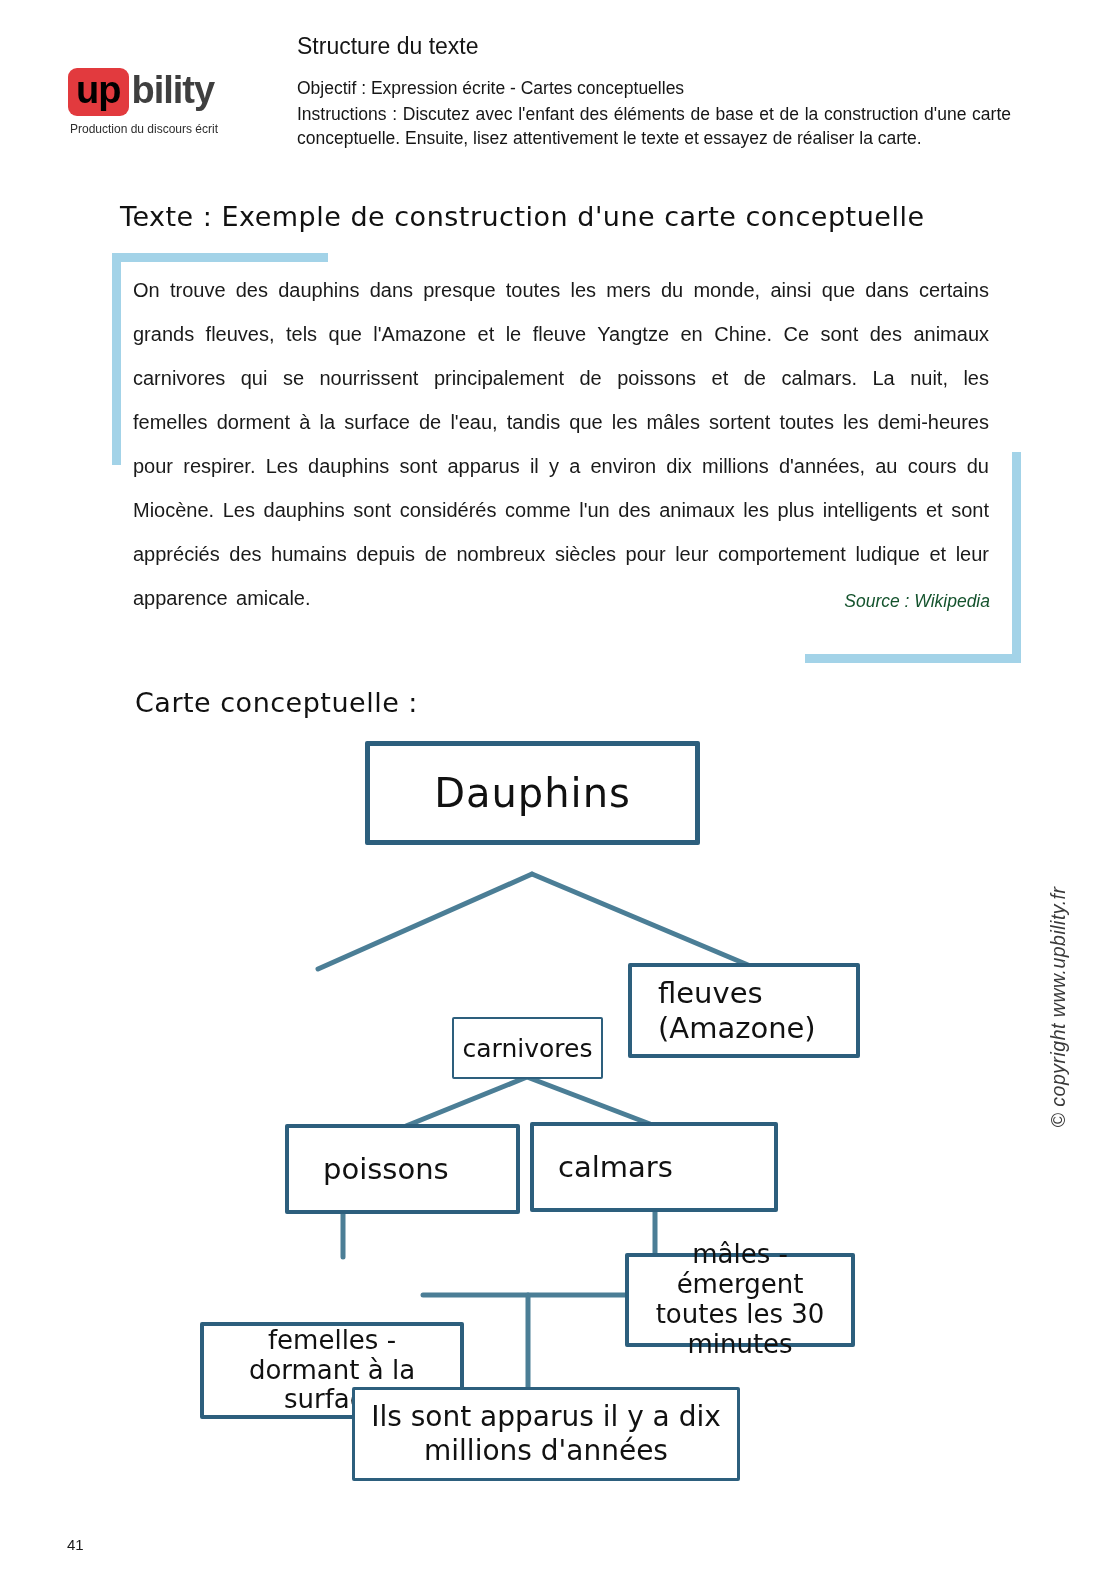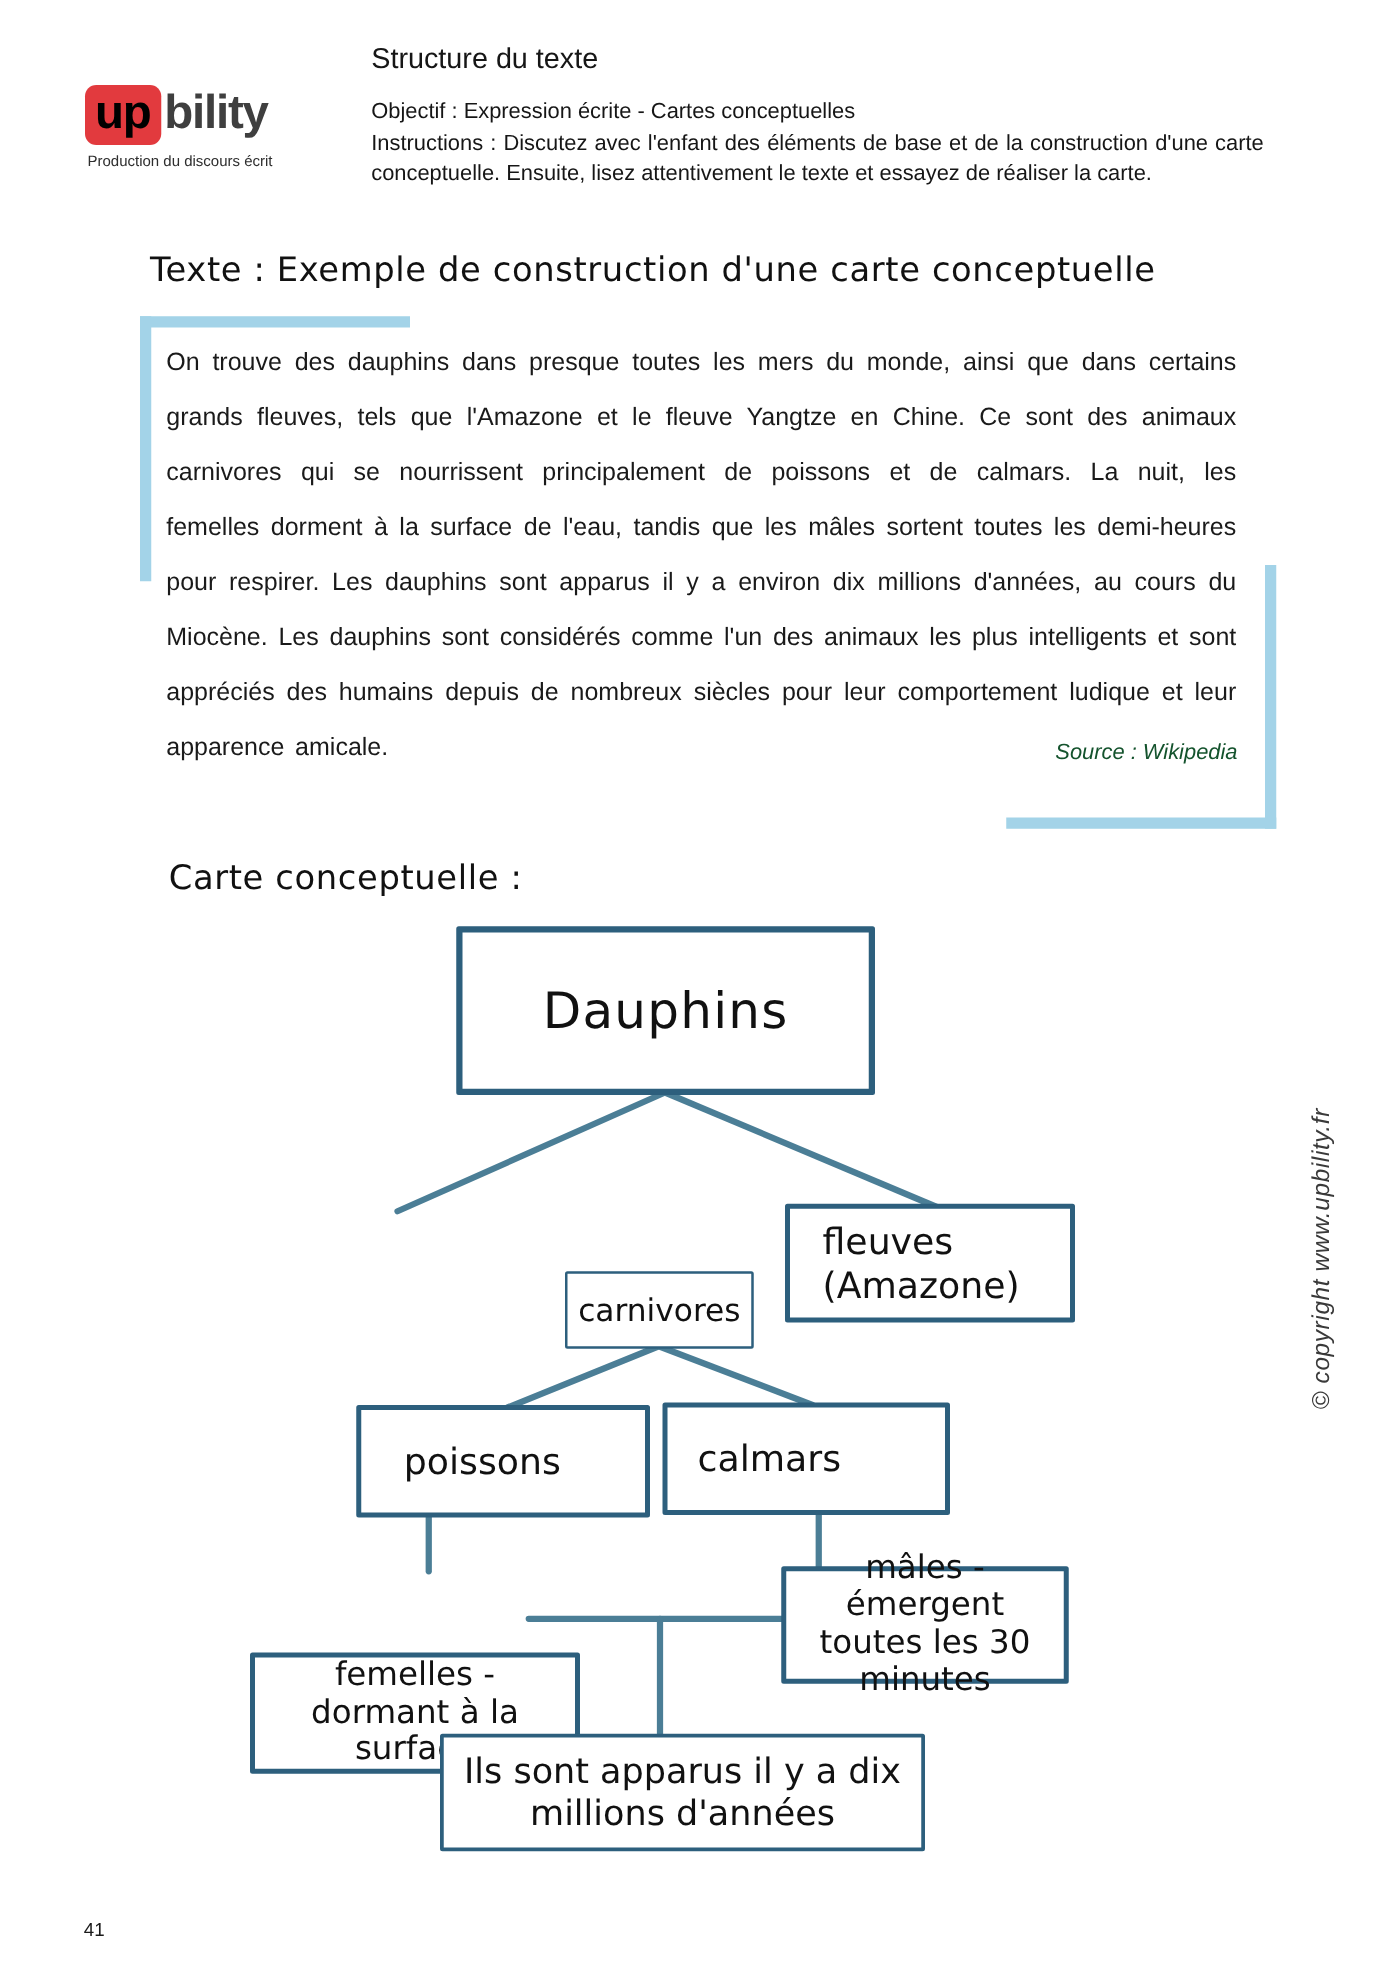--- a/index.html
+++ b/index.html
@@ -49,26 +49,26 @@
   .node{
     position:absolute;z-index:1;
     background:#ffffff;
     border:4px solid var(--box-border);
     border-radius:2px;
     display:flex;align-items:center;justify-content:center;
     font-family:"DejaVu Sans",sans-serif;
     white-space:pre-line;text-align:center;
     color:#111111;
   }
-  .node-dauphins{left:365px;top:741px;width:335px;height:135px;border-width:5px;font-size:40px;letter-spacing:1px;}
+  .node-dauphins{left:365px;top:741px;width:335px;height:104px;border-width:5px;font-size:40px;letter-spacing:1px;}
   .node-mers{left:203px;top:967px;width:230px;height:90px;font-size:29px;justify-content:flex-start;padding-left:25px;}
   .node-carnivores{left:452px;top:1017px;width:151px;height:62px;border-width:2px;font-size:25px;}
   .node-fleuves{left:628px;top:963px;width:232px;height:95px;font-size:29px;justify-content:flex-start;padding-left:26px;text-align:left;line-height:1.2;}
   .node-poissons{left:285px;top:1124px;width:235px;height:90px;font-size:29px;justify-content:flex-start;padding-left:34px;}
-  .node-calmars{left:530px;top:1122px;width:230px;height:90px;font-size:29px;justify-content:flex-start;padding-left:24px;}
+  .node-calmars{left:530px;top:1122px;width:248px;height:90px;font-size:29px;justify-content:flex-start;padding-left:24px;}
   .node-femelles{left:200px;top:1322px;width:264px;height:97px;font-size:26px;line-height:1.15;}
   .node-males{left:625px;top:1253px;width:230px;height:94px;font-size:26px;line-height:1.15;}
   .node-apparition{left:352px;top:1387px;width:388px;height:94px;border-width:3px;font-size:28px;line-height:1.2;}
   
   .copyright{
     position:absolute;left:1058px;top:1007px;
     transform:translate(-50%,-50%) rotate(-90deg);
     white-space:nowrap;font-size:19.5px;font-style:italic;letter-spacing:0.5px;color:#3a3a3a;
   }
   .page-number{position:absolute;left:67px;top:1536px;font-size:15px;color:#1a1a1a;}

